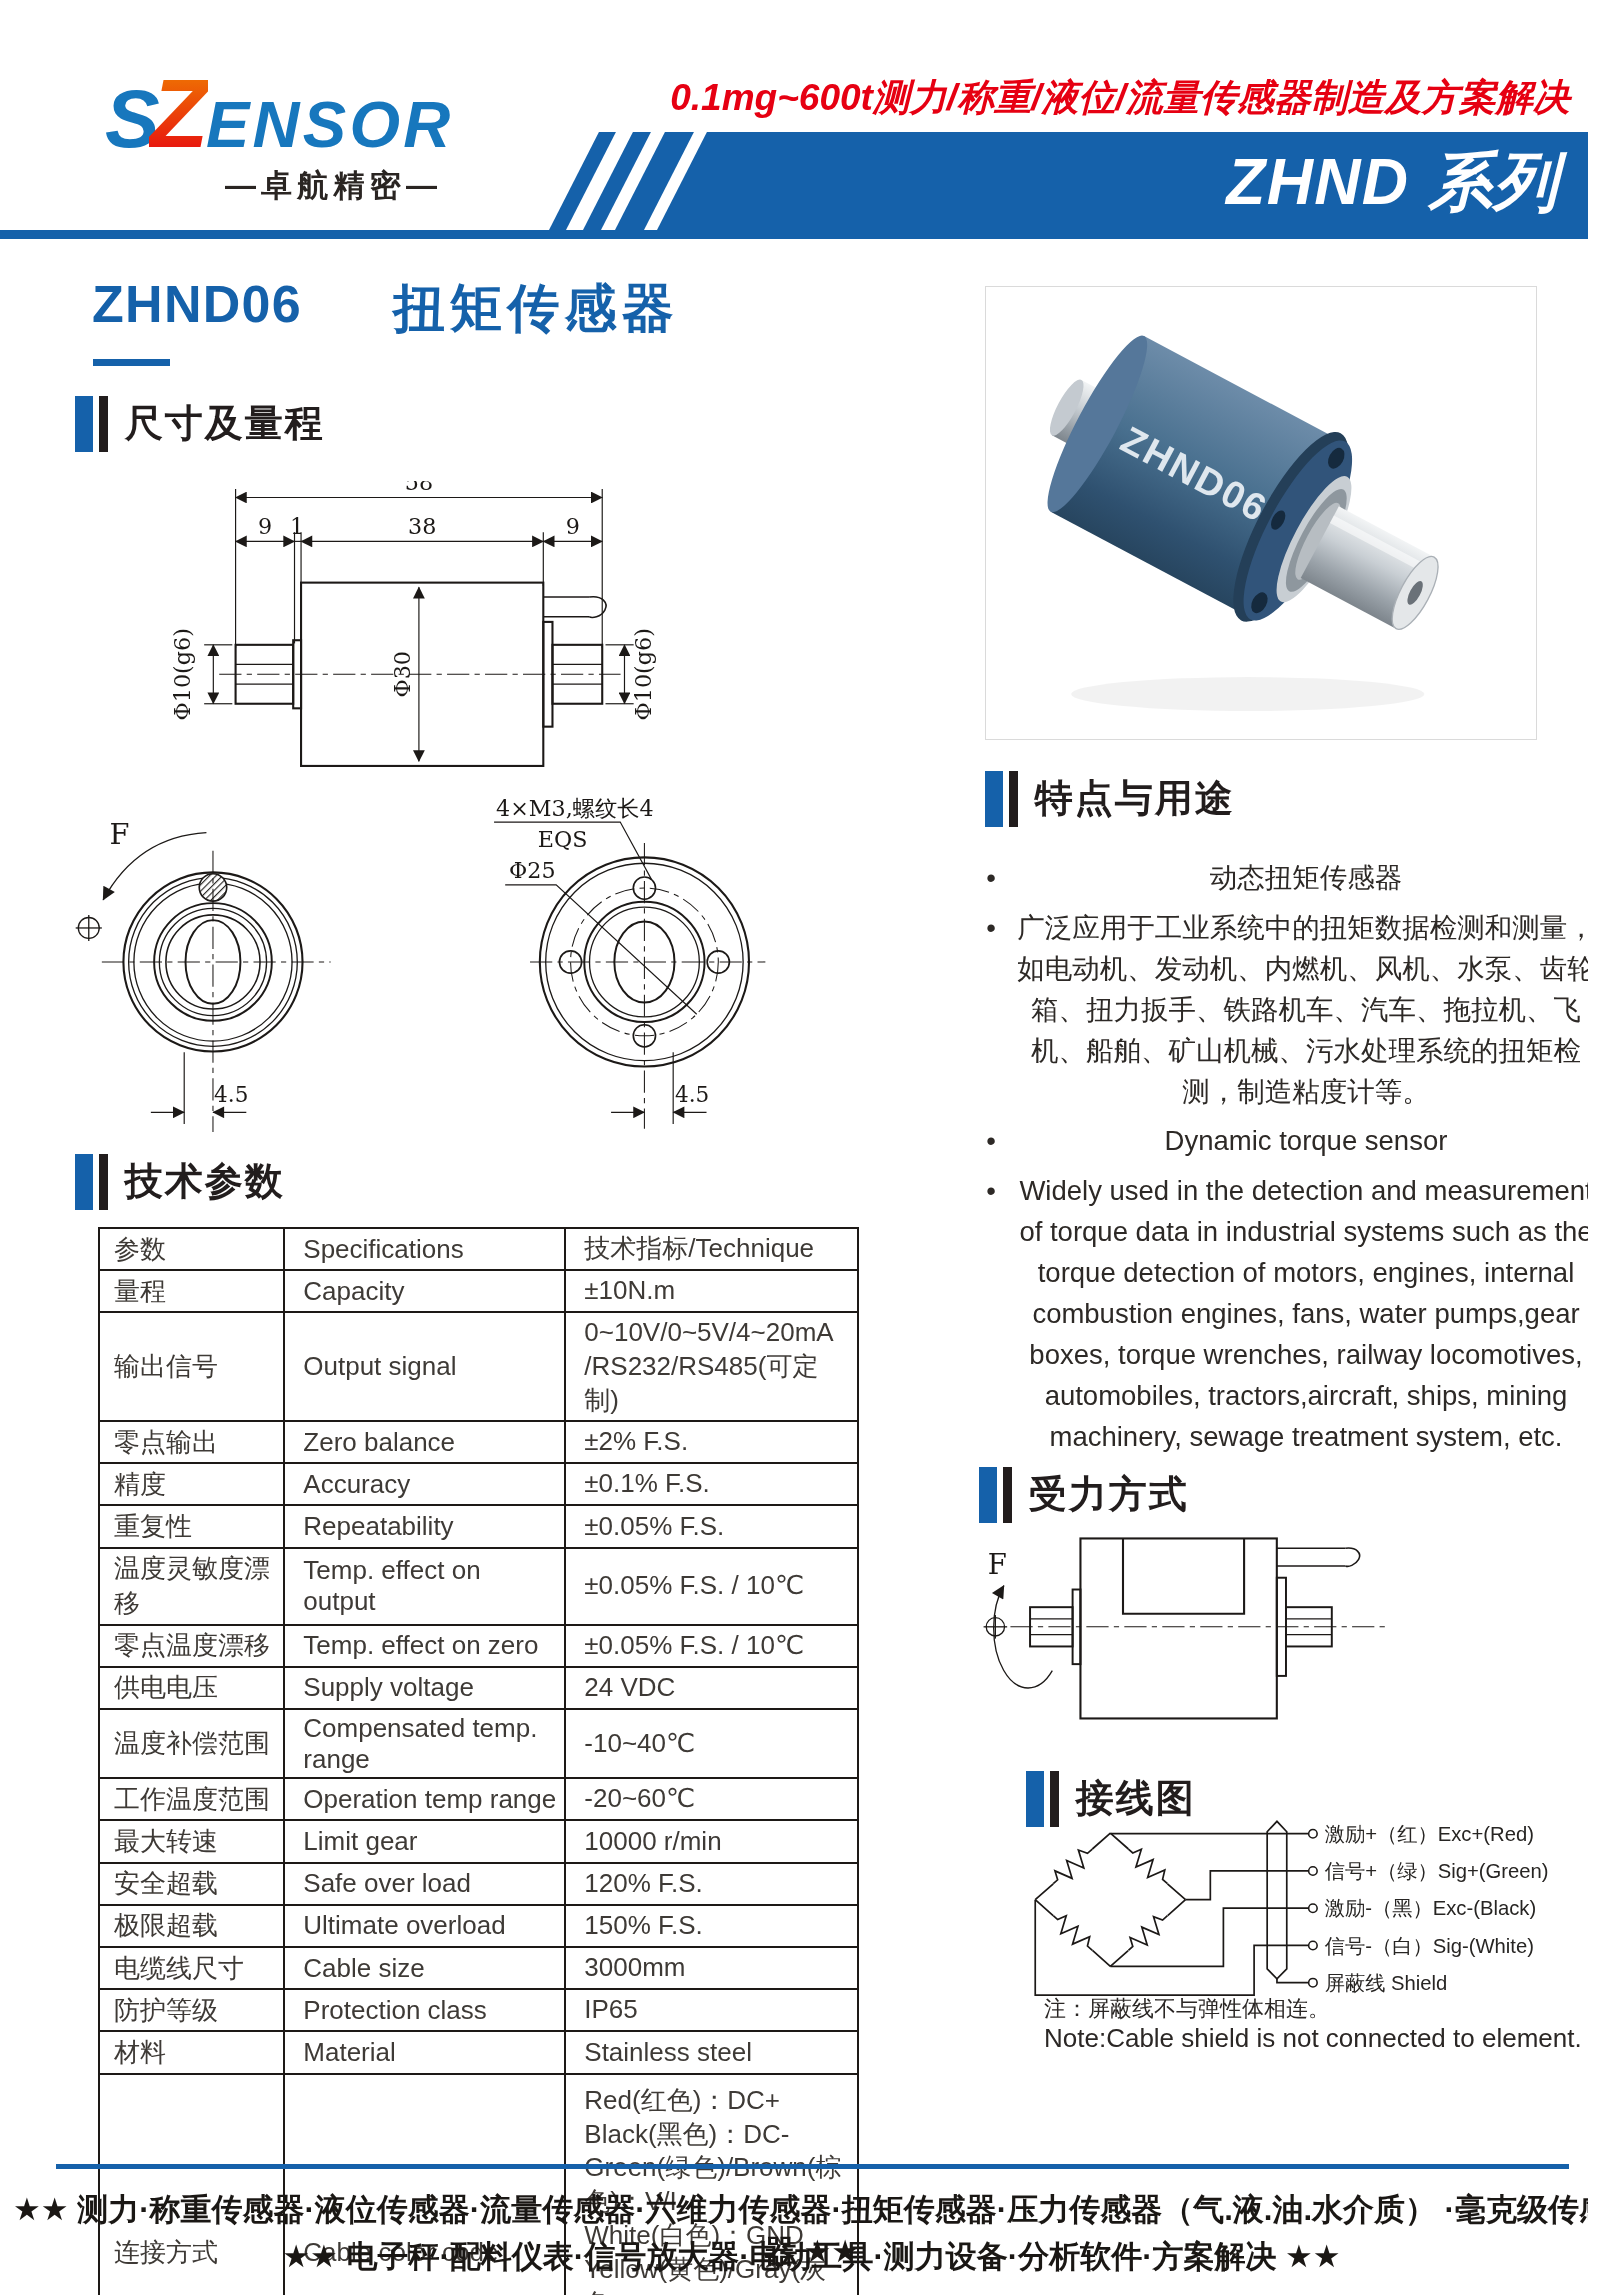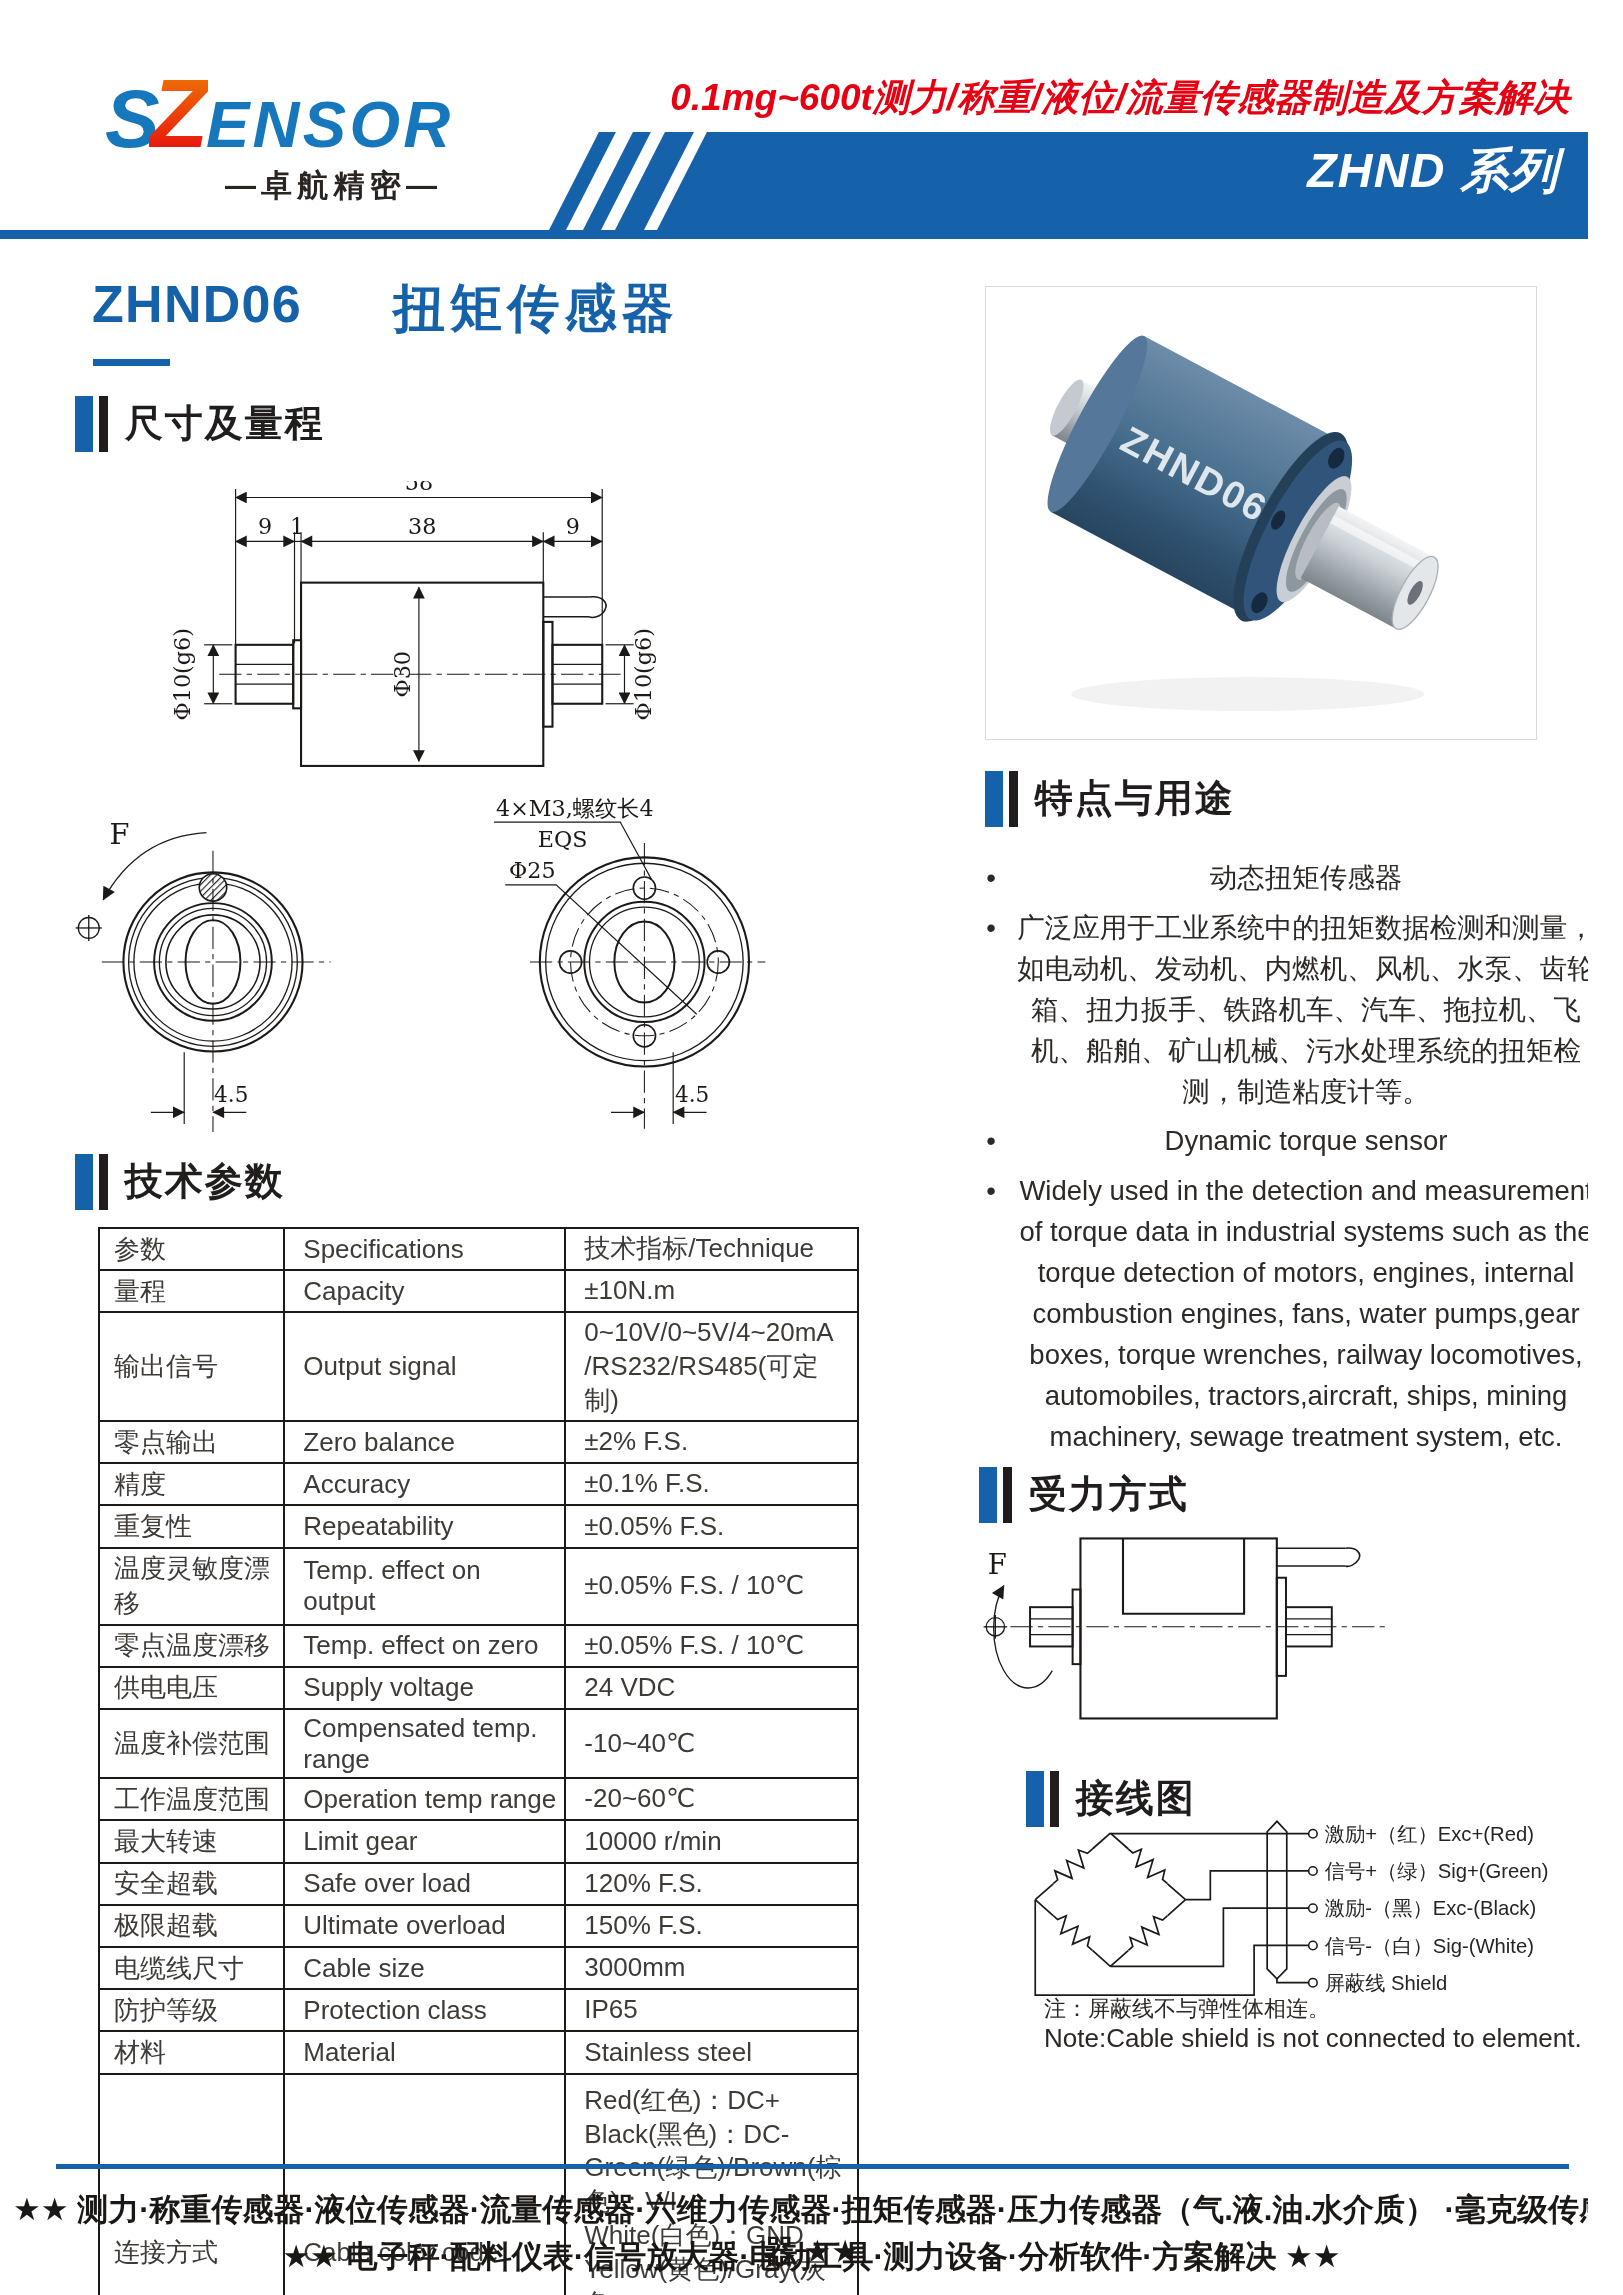--- a/index.html
+++ b/index.html
@@ -14,21 +14,21 @@
   .logo .lr{font-size:65px;color:#1777bd;letter-spacing:3.3px;margin-left:-2.6px;}
   .logo-tag{position:absolute;left:98px;top:165px;width:471px;text-align:center;
             font-size:31px;font-weight:800;letter-spacing:5.2px;color:#2a2522;}
   .slogan{position:absolute;top:73px;right:18.3px;font-size:37px;font-weight:800;font-style:italic;color:#e60012;white-space:nowrap;}
   .banner{position:absolute;left:657px;top:132px;width:967px;height:98px;background:#1561aa;
           transform:skewX(-27deg);transform-origin:bottom left;}
   .stripe{position:absolute;top:132px;height:98px;background:#1561aa;transform:skewX(-27deg);transform-origin:bottom left;}
   .stripe.s1{left:549px;width:17px;}
   .stripe.s2{left:583px;width:18.3px;}
   .stripe.s3{left:615px;width:29px;}
-  .banner-text{position:absolute;top:139px;right:29px;font-size:48px;font-weight:800;font-style:italic;
+  .banner-text{position:absolute;top:139px;right:29px;font-size:64px;font-weight:800;font-style:italic;
                color:#ffffff;letter-spacing:1.3px;white-space:nowrap;}
   .header-rule{position:absolute;left:0;top:230px;width:1623px;height:8.5px;background:#1561aa;}
 
   
   .title-model{position:absolute;left:92px;top:274px;font-size:52px;font-weight:800;color:#1561aa;letter-spacing:1.3px;}
   .title-product{position:absolute;left:393px;top:274px;font-size:52px;font-weight:800;color:#1561aa;letter-spacing:5.2px;}
   .title-dash{position:absolute;left:93px;top:359px;width:77px;height:7.2px;background:#1561aa;}
 
   
   .sec{position:absolute;display:flex;align-items:center;height:59px;}

